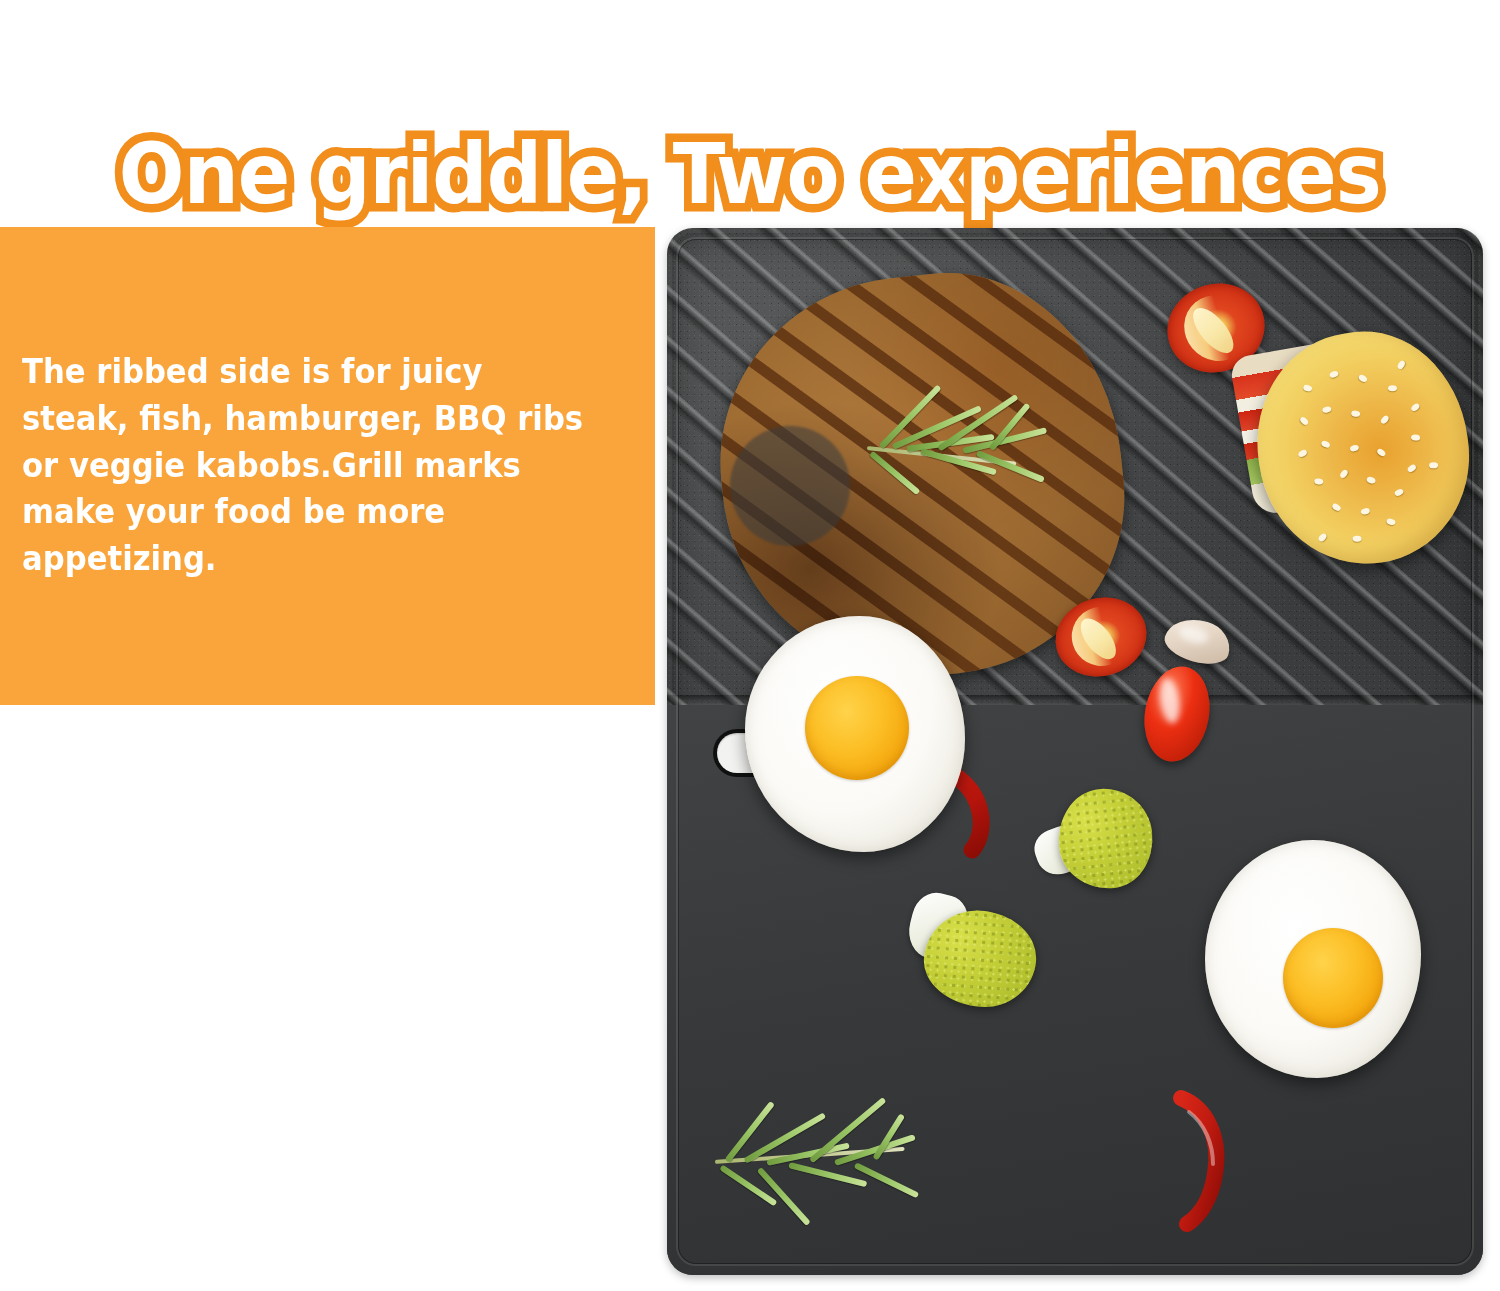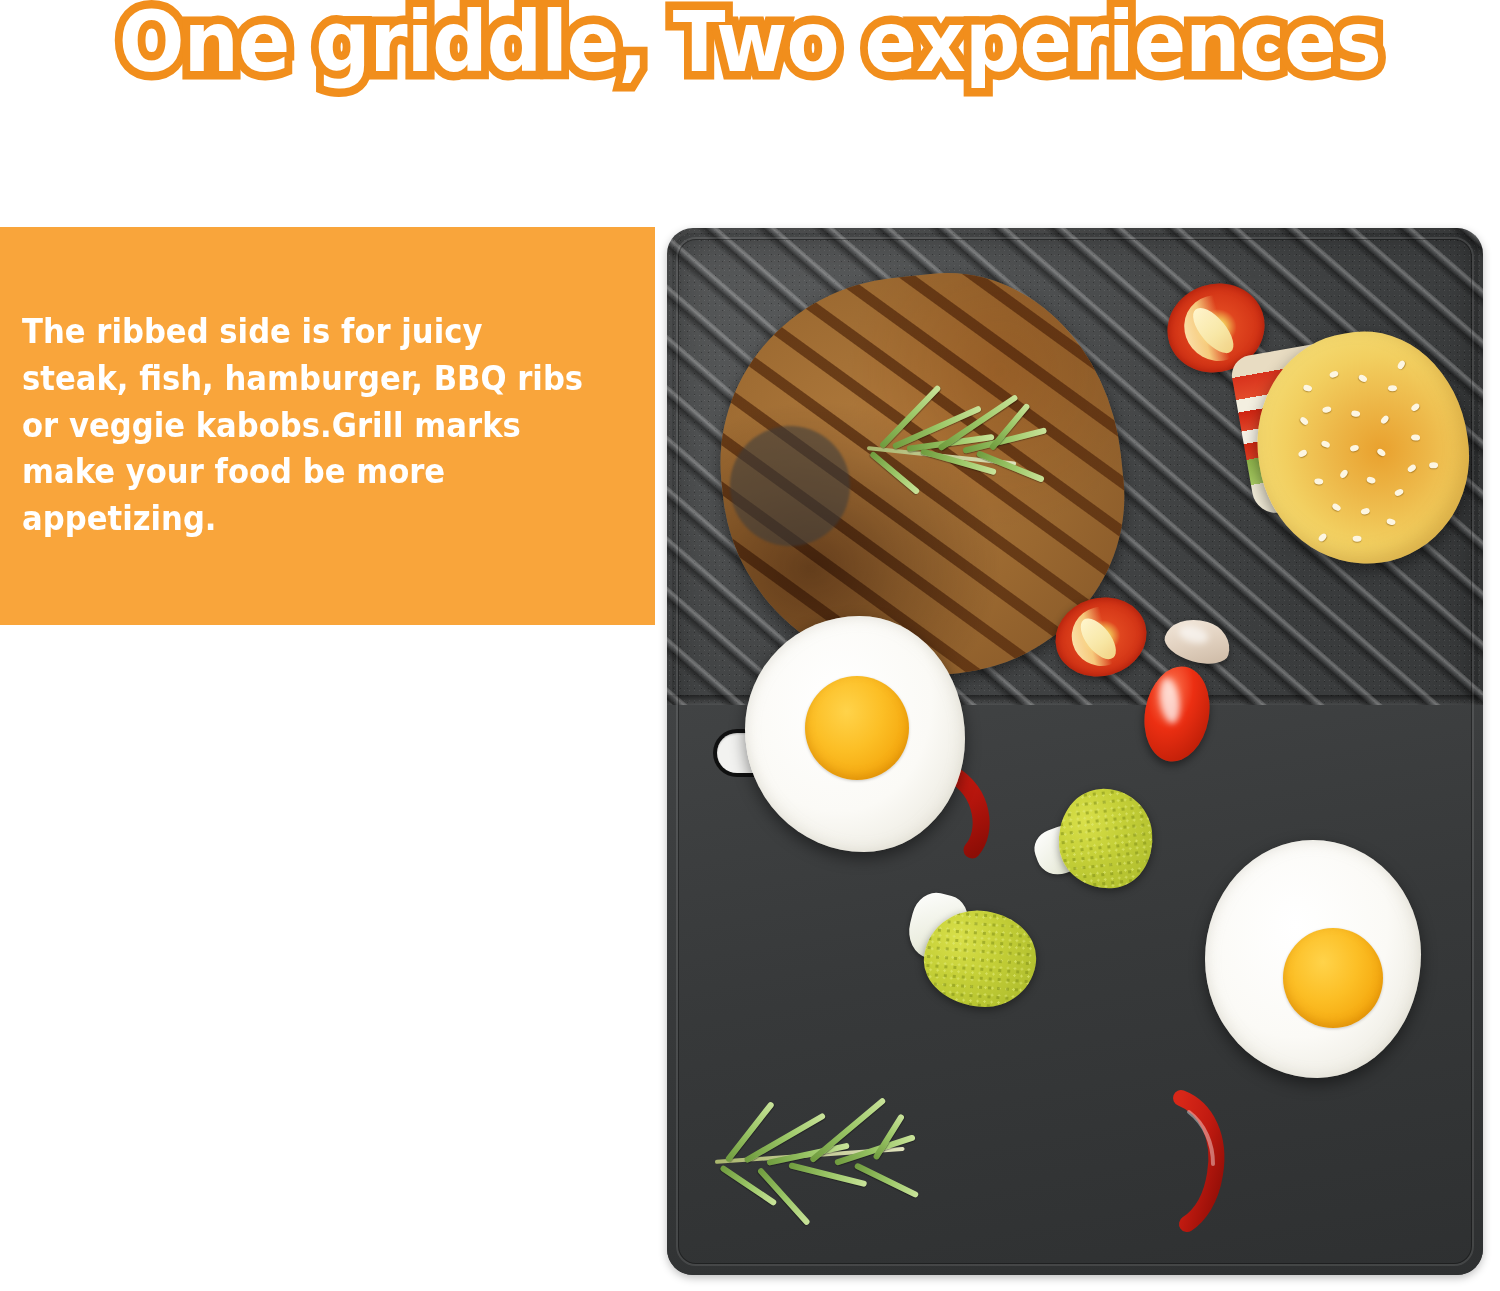--- a/index.html
+++ b/index.html
@@ -2,34 +2,34 @@
 <html><head>
 <meta charset="utf-8">
 <style>
   * { margin:0; padding:0; box-sizing:border-box; }
   html,body { width:1500px; height:1291px; background:#ffffff;
               font-family:"Liberation Sans", sans-serif; overflow:hidden; }
 
   #page { position:relative; width:1500px; height:1291px; background:#fff; }
 
   
-  .headline-band { position:absolute; left:0; top:0; width:1500px; height:200px;
-                   display:flex; align-items:flex-start; justify-content:center; }
+  .headline-band { position:absolute; left:0; top:16px; width:1500px; height:200px;
+                   display:flex; align-items:flex-end; justify-content:center; }
   .headline { font-size:84px; font-weight:700; line-height:1;
               letter-spacing:-1px; color:#ffffff;
               font-family:"DejaVu Sans", sans-serif;
               transform:scaleX(.92);
               -webkit-text-stroke:17px #F18E1C;
               paint-order:stroke fill;
               text-shadow:0 0 1px #F18E1C; white-space:nowrap; }
 
   
   .panel { position:absolute; left:0; width:655px; padding:0 22px;
            display:flex; align-items:center; }
-  .panel-orange { top:227px; height:398px; background:#F9A53B; }
+  .panel-orange { top:227px; height:478px; background:#F9A53B; }
   .panel-green  { top:705px; height:572px; background:#BAD533; }
   .panel p { color:#ffffff; font-weight:700; font-size:33px; line-height:1.42;
              font-family:"DejaVu Sans", sans-serif; transform:scaleX(.93);
              transform-origin:left center; }
 
   
   .plate { position:absolute; left:667px; top:228px; width:816px; height:1047px;
            border-radius:26px; overflow:hidden;
            background:
              radial-gradient(circle at 22% 14%, rgba(255,255,255,.10), rgba(0,0,0,0) 46%),

